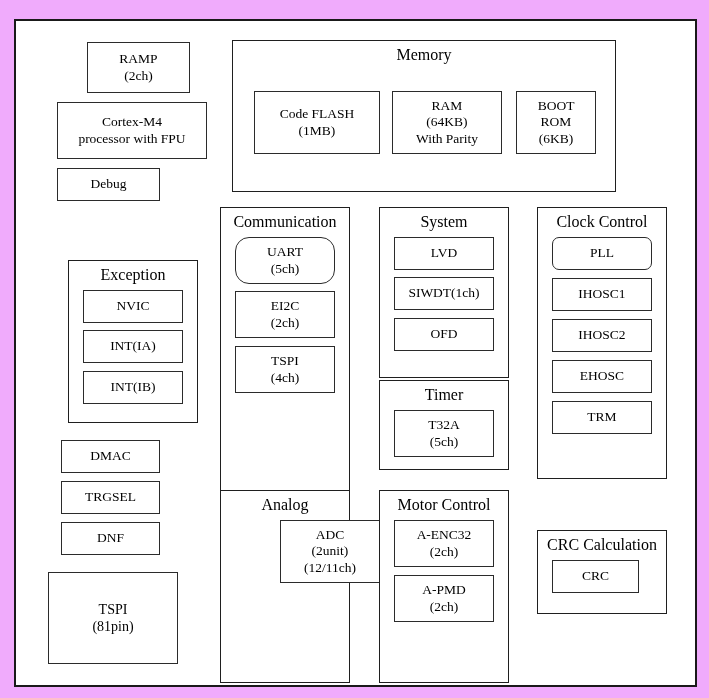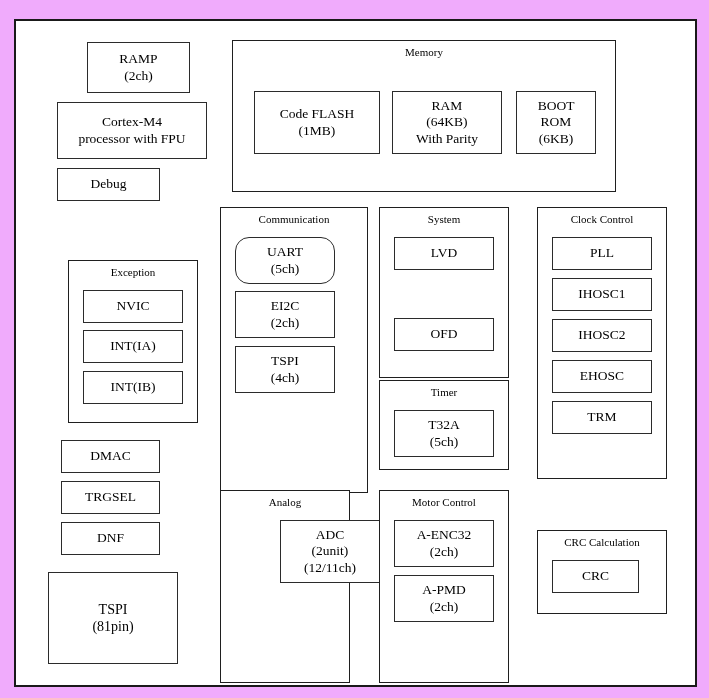--- a/index.html
+++ b/index.html
@@ -50,21 +50,21 @@
     box-sizing: border-box;
     border: 1.6px solid #1f1f1f;
     background: #ffffff;
   }
   .group > .group-title {
     position: absolute;
     top: 5px;
     left: 0;
     right: 0;
     text-align: center;
-    font-size: 11px;
+    font-size: 16px;
     color: #000000;
   }
   .leaf {
     font-size: 13.5px;
   }
   .big {
     font-size: 14px;
   }
 </style>
 </head>
@@ -101,45 +101,46 @@
       <div class="box leaf" style="left:14px; top:110px; width:100px; height:33px;">INT(IB)</div>
     </div>
 
     <div class="box" style="left:45px; top:419px; width:99px; height:33px;">DMAC</div>
     <div class="box" style="left:45px; top:460px; width:99px; height:33px;">TRGSEL</div>
     <div class="box" style="left:45px; top:501px; width:99px; height:33px;">DNF</div>
 
     <div class="box big" style="left:32px; top:551px; width:130px; height:92px;">TSPI
 (81pin)</div>
 
-    <div class="group" style="left:204px; top:186px; width:148px; height:286px;">
+    <div class="group" style="left:204px; top:186px; width:130px; height:286px;">
       <div class="group-title">Communication</div>
       <div class="box leaf" style="left:14px; top:29px; width:100px; height:47px;border-radius:14px;">UART
 (5ch)</div>
       <div class="box leaf" style="left:14px; top:83px; width:100px; height:47px;">EI2C
 (2ch)</div>
       <div class="box leaf" style="left:14px; top:138px; width:100px; height:47px;">TSPI
 (4ch)</div>
     </div>
 
     <div class="group" style="left:363px; top:186px; width:130px; height:171px;">
       <div class="group-title">System</div>
       <div class="box leaf" style="left:14px; top:29px; width:100px; height:33px;">LVD</div>
+      <div class="box leaf" style="left:14px; top:69px; width:100px; height:33px;">SIWDT(1ch)</div>
       <div class="box leaf" style="left:14px; top:110px; width:100px; height:33px;">OFD</div>
     </div>
 
     <div class="group" style="left:363px; top:359px; width:130px; height:90px;">
       <div class="group-title">Timer</div>
       <div class="box leaf" style="left:14px; top:29px; width:100px; height:47px;">T32A
 (5ch)</div>
     </div>
 
     <div class="group" style="left:521px; top:186px; width:130px; height:272px;">
       <div class="group-title">Clock Control</div>
-      <div class="box leaf" style="left:14px; top:29px; width:100px; height:33px;">PLL</div>
+      <div class="box leaf" style="left:14px; top:29px; width:100px; height:33px;border-radius:7px;">PLL</div>
       <div class="box leaf" style="left:14px; top:70px; width:100px; height:33px;">IHOSC1</div>
       <div class="box leaf" style="left:14px; top:111px; width:100px; height:33px;">IHOSC2</div>
       <div class="box leaf" style="left:14px; top:152px; width:100px; height:33px;">EHOSC</div>
       <div class="box leaf" style="left:14px; top:193px; width:100px; height:33px;">TRM</div>
     </div>
 
     <div class="group" style="left:204px; top:469px; width:130px; height:193px;">
       <div class="group-title">Analog</div>
       <div class="box leaf" style="left:14px; top:29px; width:100px; height:63px;margin-left:45px;">ADC
 (2unit)

